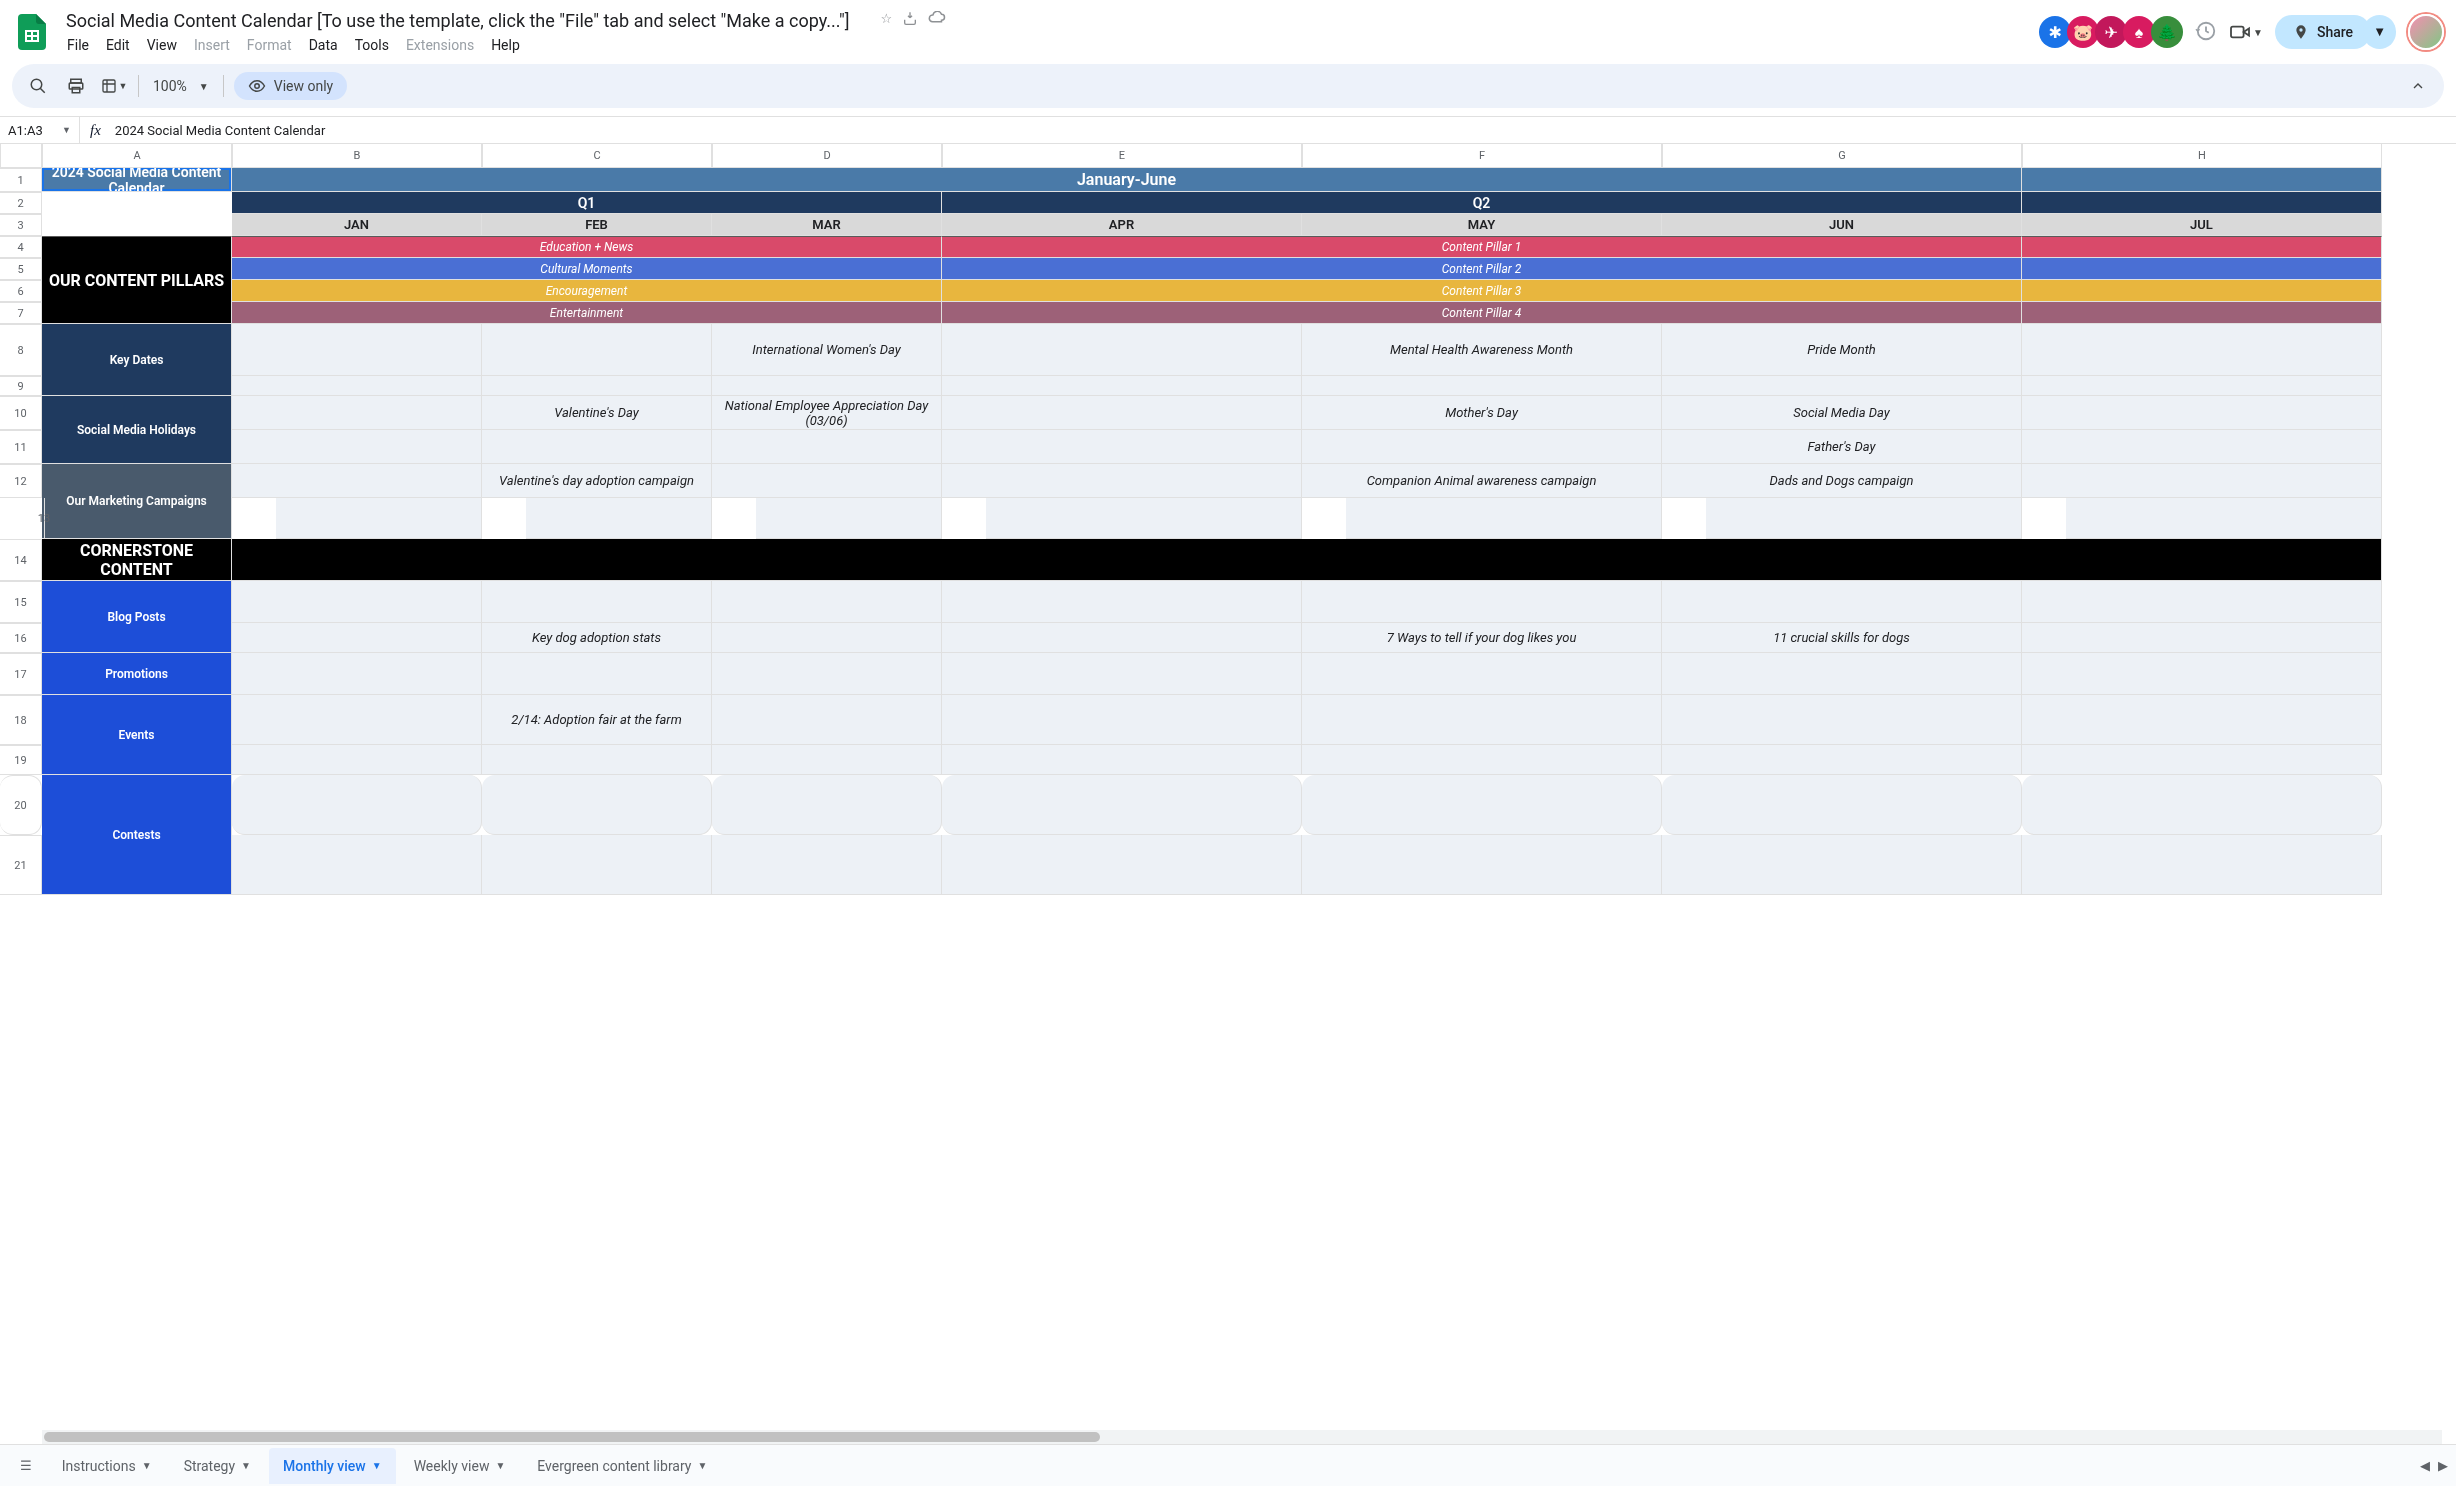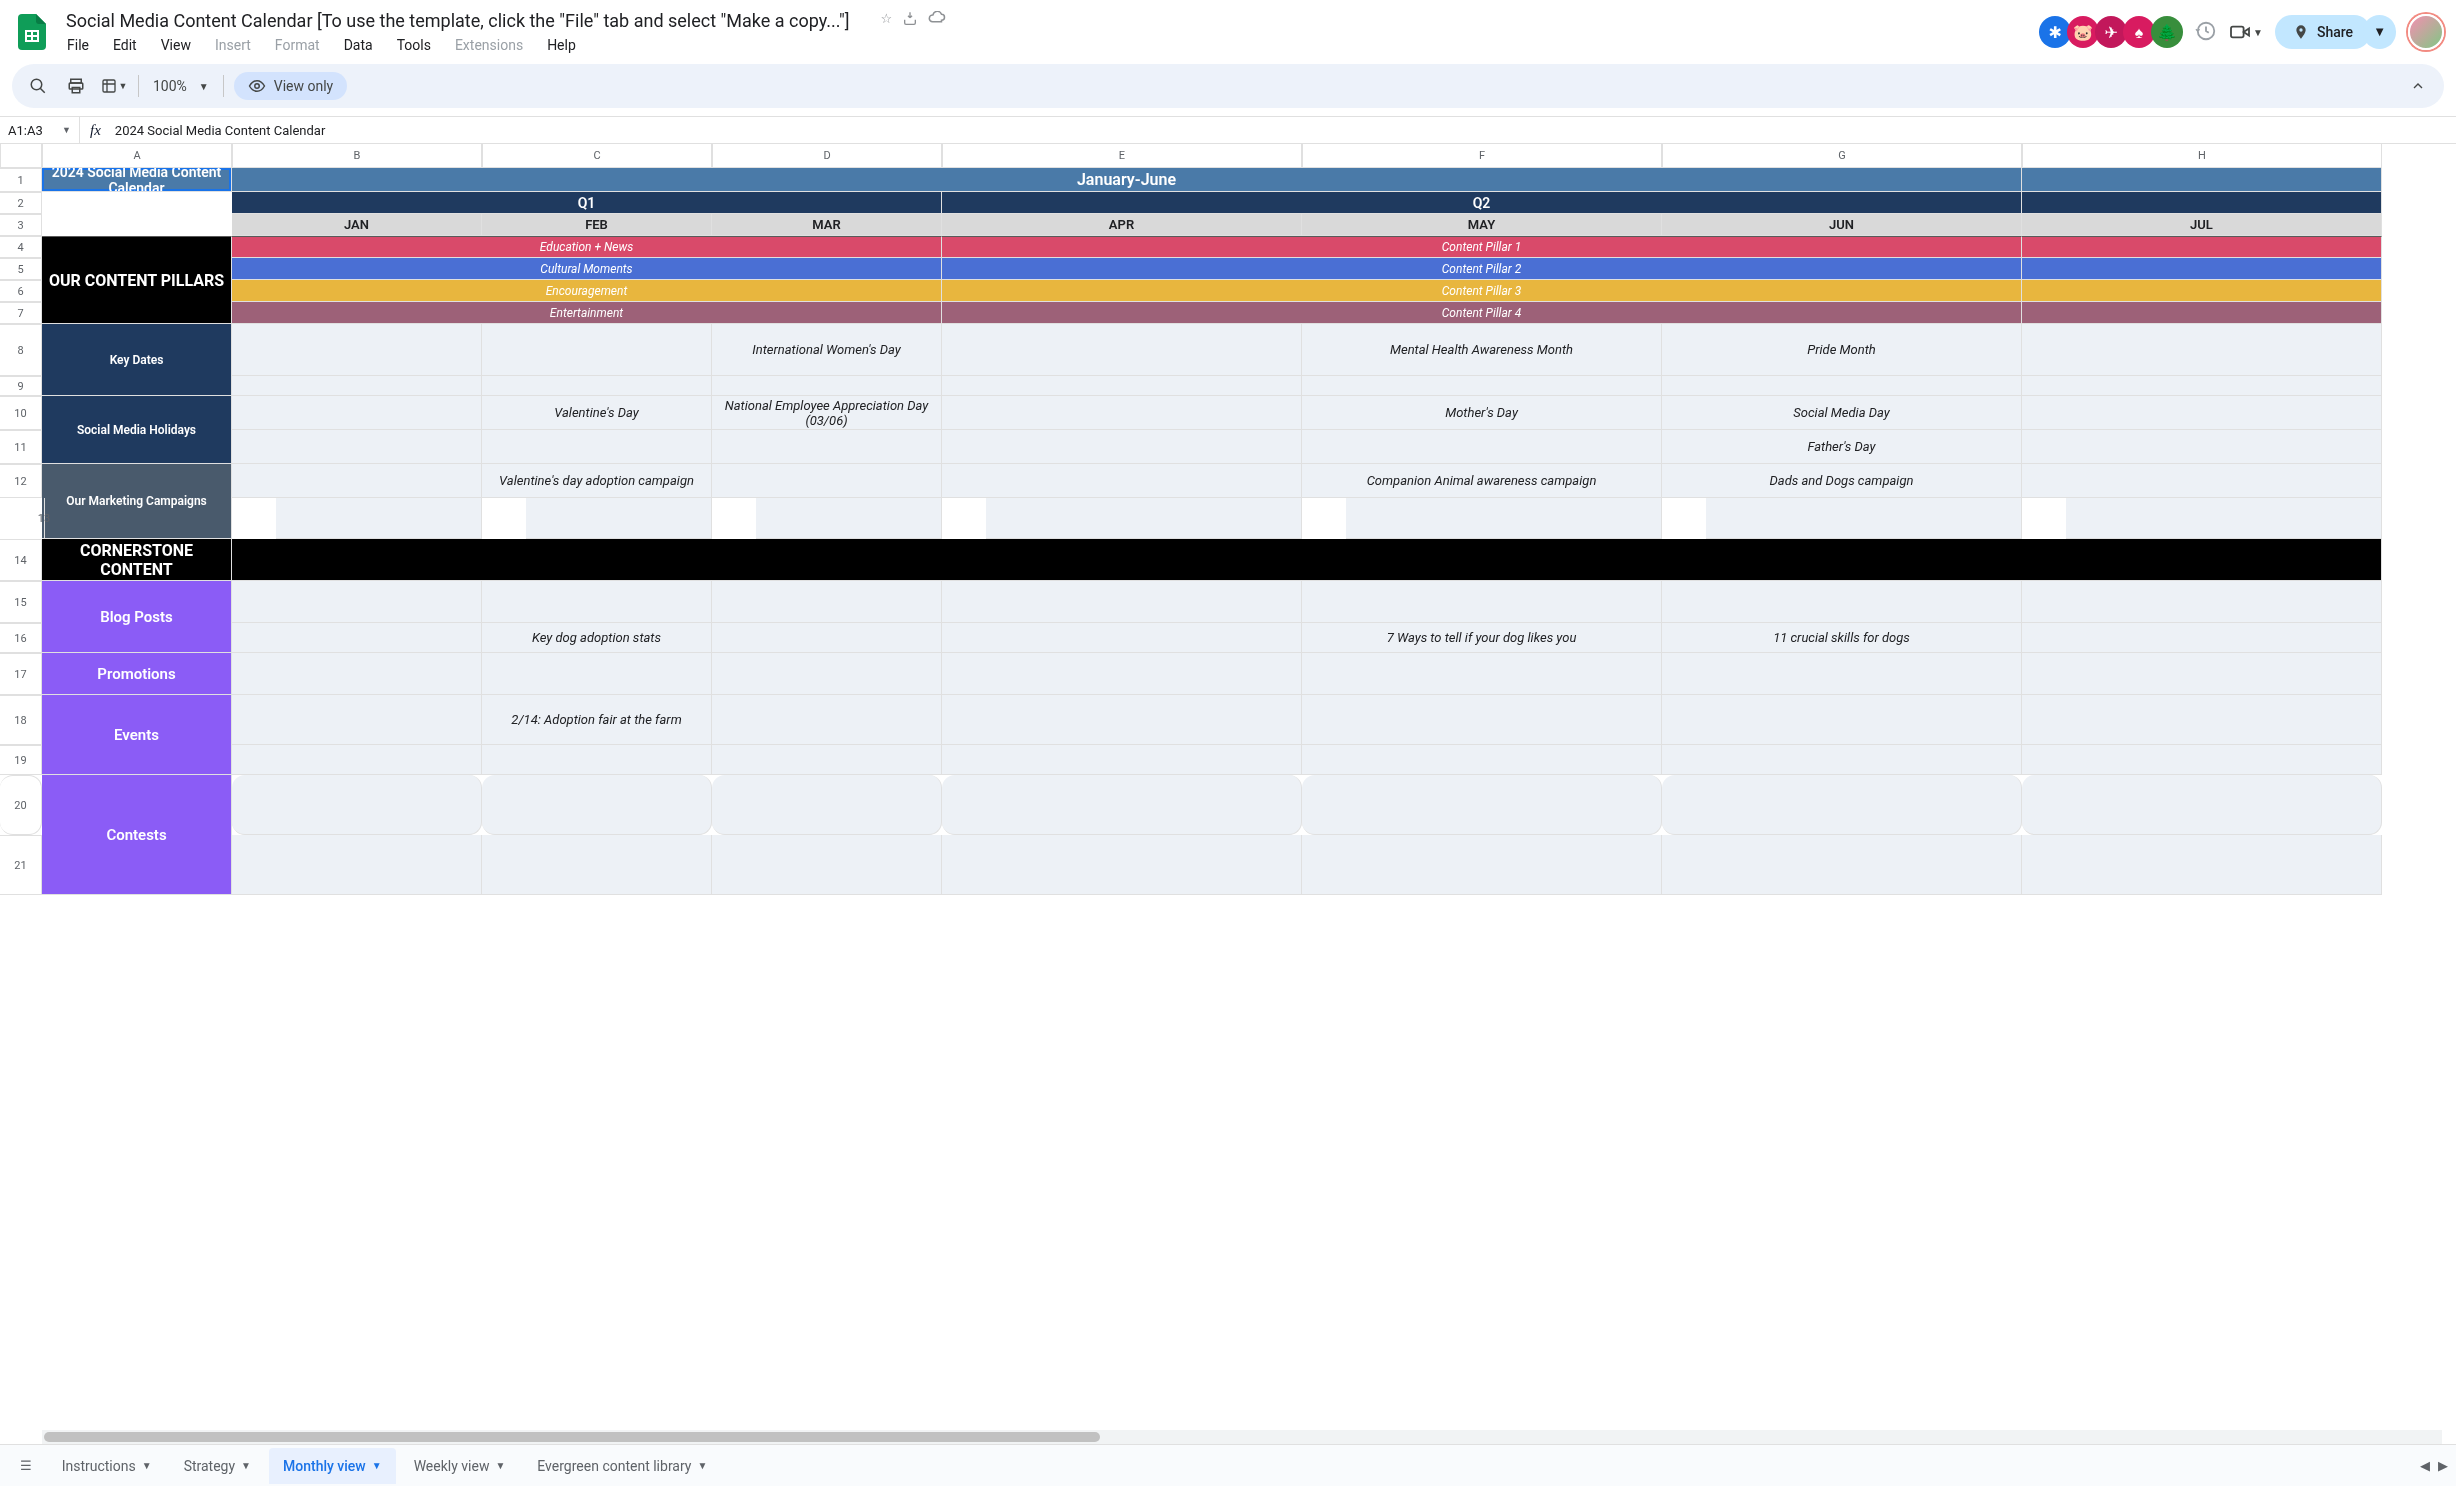--- a/index.html
+++ b/index.html
@@ -6,21 +6,21 @@
 body { font-family: "Google Sans", Roboto, Arial, sans-serif; font-size: 13px; color: #202124; background: #fff; overflow: hidden; }
 
 
 .header { display: flex; align-items: center; padding: 8px 12px 0 12px; height: 56px; }
 .logo { width: 40px; height: 40px; display: flex; align-items: center; justify-content: center; margin-right: 8px; }
 .title-area { flex: 1; display: flex; flex-direction: column; }
 .title-row { display: flex; align-items: center; gap: 25px; }
 .doc-title { font-size: 18px; color: #202124; padding: 2px 6px; }
 .title-icons { display: flex; gap: 10px; color: #5f6368; }
 .title-icons span { cursor: pointer; opacity: .7; }
-.menu-bar { display: flex; gap: 10px; margin-top: 0; font-size: 14px; }
+.menu-bar { display: flex; gap: 3px; margin-top: 0; font-size: 14px; }
 .menu-item { padding: 4px 7px; border-radius: 4px; cursor: pointer; color: #202124; }
 .menu-item.disabled { color: #9aa0a6; cursor: default; }
 .header-right { display: flex; align-items: center; gap: 12px; }
 .avatars { display: flex; }
 .avatar-circle { width: 32px; height: 32px; border-radius: 50%; margin-left: -4px; display: flex; align-items: center; justify-content: center; color: #fff; font-size: 16px; }
 .share-btn { background: #c2e7ff; border-radius: 40px; padding: 9px 18px; display: flex; align-items: center; gap: 8px; font-size: 14px; font-weight: 500; cursor: pointer; }
 .share-dd { background: #c2e7ff; border-radius: 40px; padding: 9px 10px; cursor: pointer; margin-left: -8px; }
 .profile { width: 36px; height: 36px; border-radius: 50%; background: linear-gradient(135deg,#f48fb1,#81c784); border: 2px solid #fff; box-shadow: 0 0 0 2px #f28b82; }
 
 
@@ -58,21 +58,21 @@
 .r18 { height: 50px; } .r19 { height: 30px; }
 .r20 { height: 60px; border-radius: 13px; } .r21 { height: 60px; }
 
 
 .c-title { background: #4a7aa8; color:#fff; font-weight:600; font-size:14px; }
 .c-header-navy { background: #1f3a5f; color:#fff; font-weight:600; font-size:14px; }
 .c-header-grey { background: #d9d9d9; color:#202124; font-weight:600; }
 .c-black { background: #000; color:#fff; font-weight:700; font-size:16px; }
 .c-navy { background: #1f3a5f; color:#fff; font-weight:600; font-size:12px; }
 .c-slate { background: #495a6c; color:#fff; font-weight:600; font-size:12px; }
-.c-blue { background: #8b5cf6; color:#fff; font-weight:600; font-size:15px; }
+.c-blue { background: #1d4ed8; color:#fff; font-weight:600; font-size:12px; }
 .c-pillar1 { background:#d94a6a; color:#fff; font-style:italic; font-size:12px; }
 .c-pillar2 { background:#4a6fd4; color:#fff; font-style:italic; font-size:12px; }
 .c-pillar3 { background:#e8b63e; color:#fff; font-style:italic; font-size:12px; }
 .c-pillar4 { background:#9d6178; color:#fff; font-style:italic; font-size:12px; }
 .c-body { background:#edf1f6; color:#202124; font-style:italic; font-size:13px; }
 .selected-border { box-shadow: inset 0 0 0 2px #1a73e8; }
 
 .thin-border-top { border-top: 1px solid #5a5a5a; }
 
 

